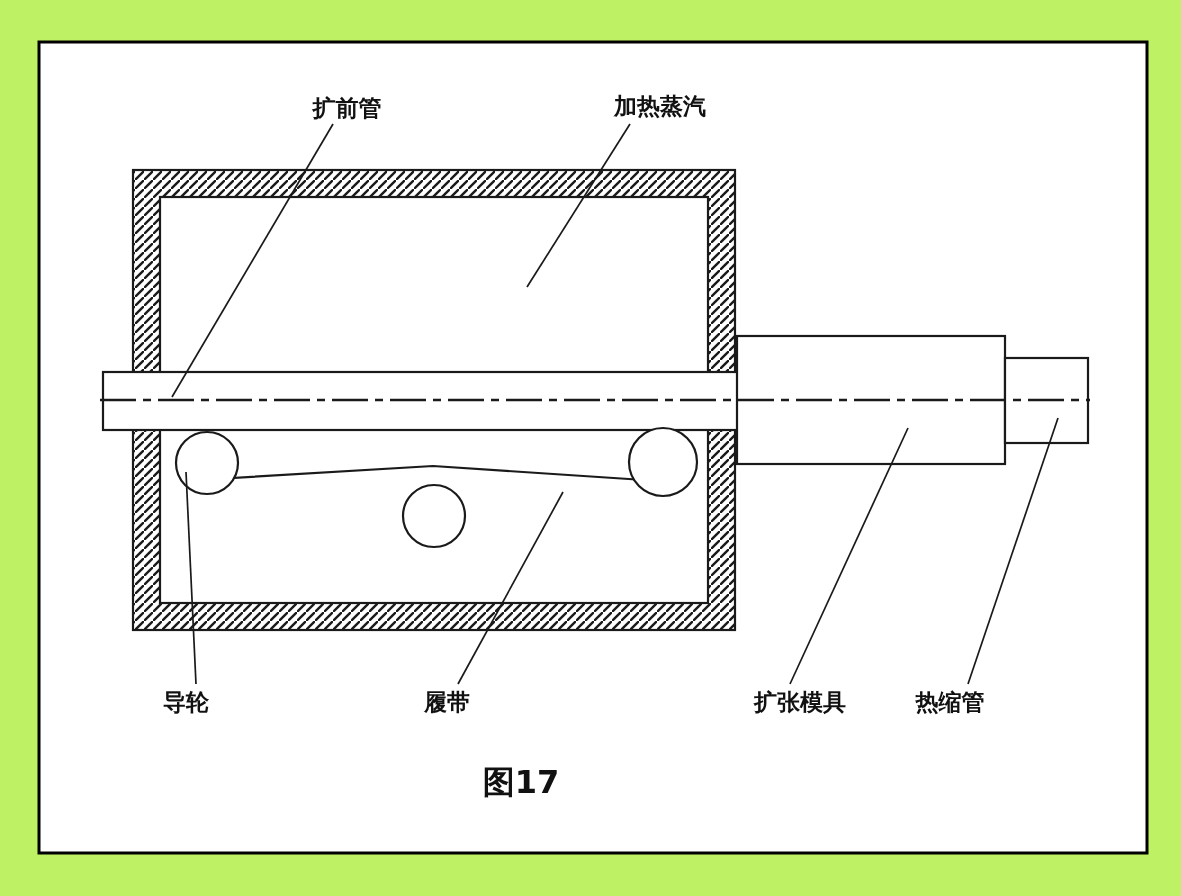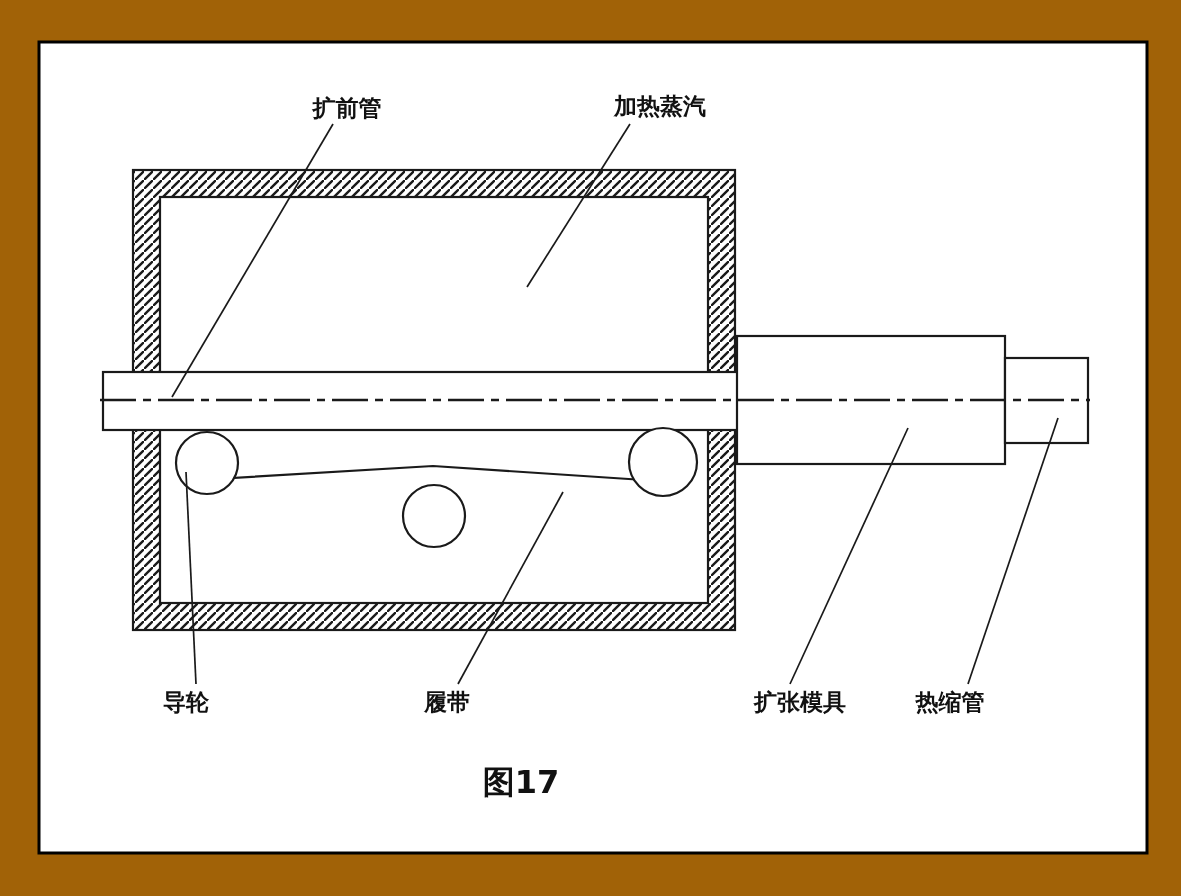--- a/index.html
+++ b/index.html
@@ -5,21 +5,21 @@
   html, body {
     margin: 0;
     padding: 0;
     background: #ffffff;
     font-family: "DejaVu Sans", "Liberation Sans", sans-serif;
   }
   .page {
     position: relative;
     width: 1181px;
     height: 896px;
-    background: #a16207;
+    background: #bef264;
     overflow: hidden;
   }
   .diagram-svg {
     position: absolute;
     left: 0;
     top: 0;
   }
   text.part-label {
     font-family: "DejaVu Sans", "Liberation Sans", sans-serif;
     font-size: 23px;

